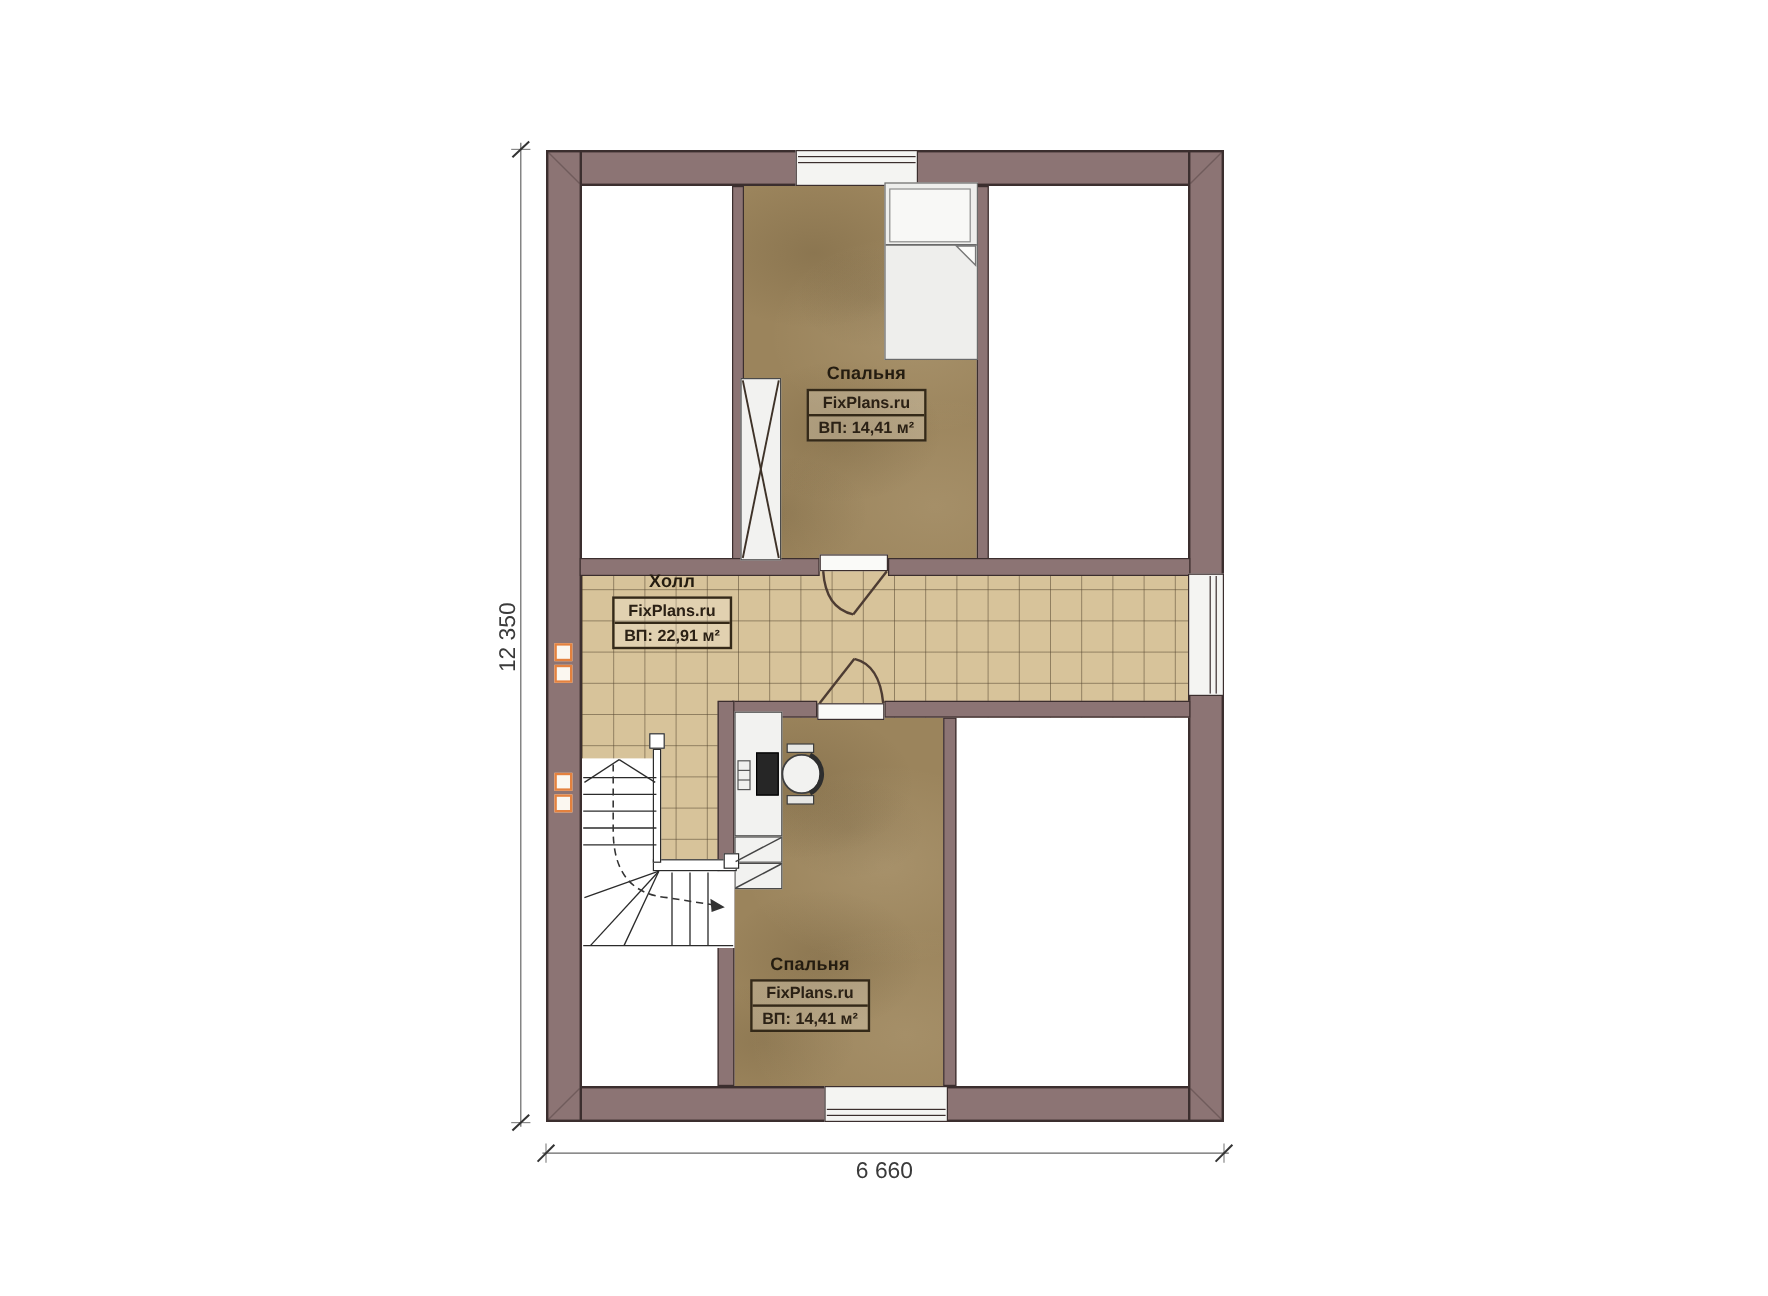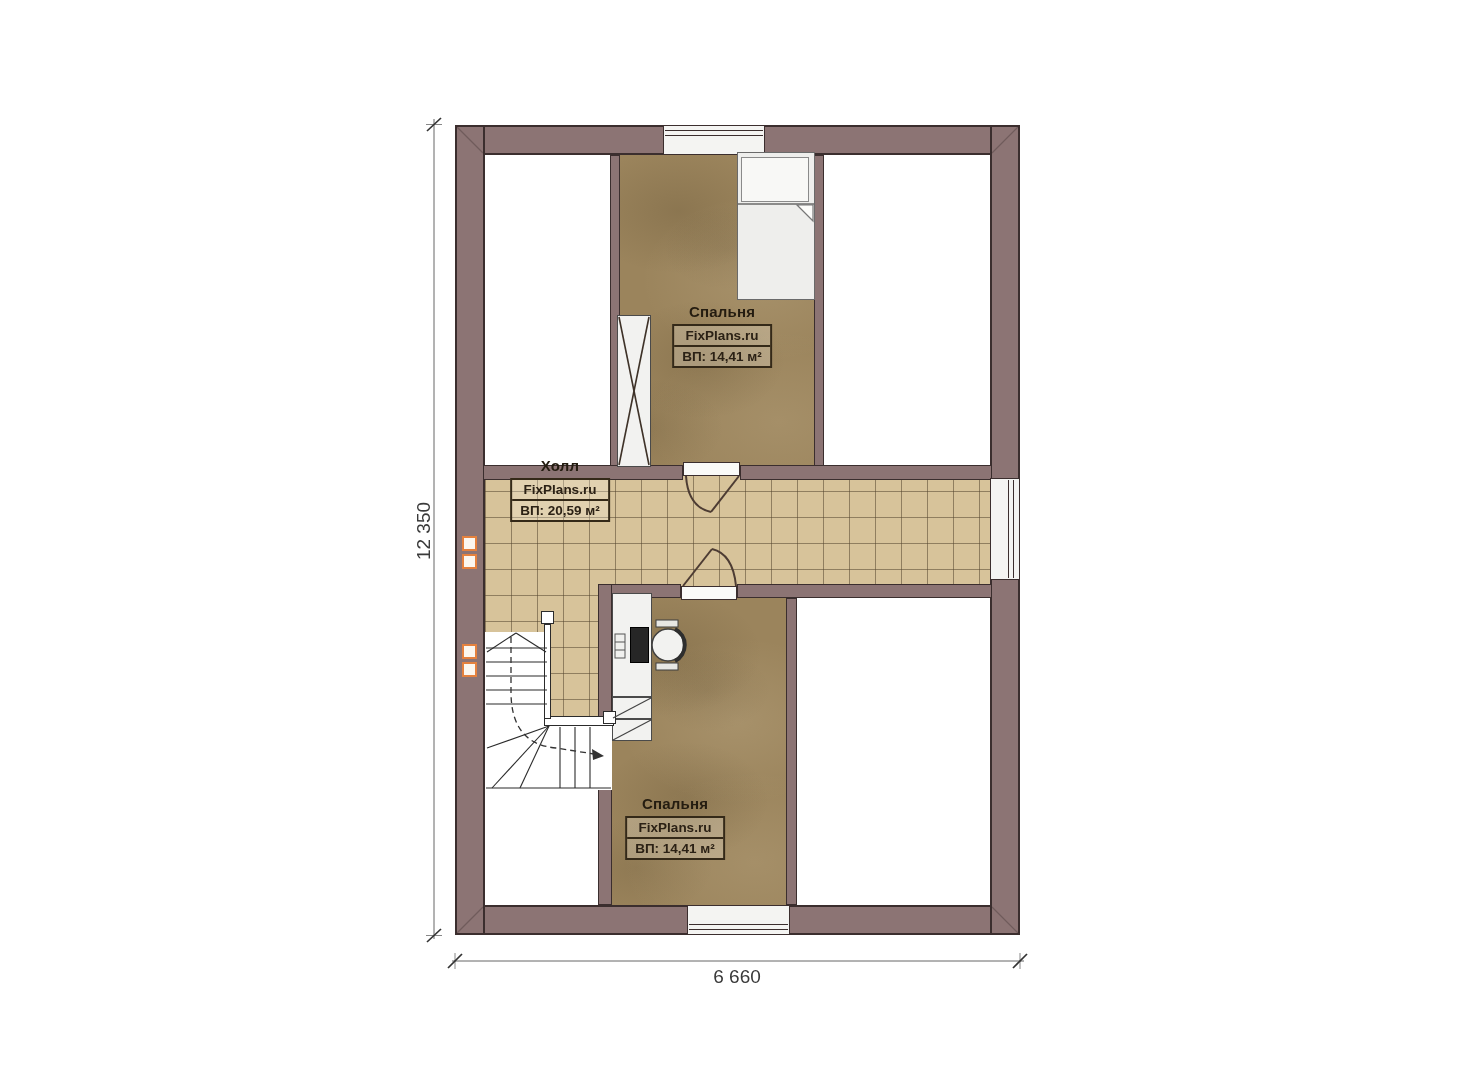--- a/index.html
+++ b/index.html
@@ -192,25 +192,25 @@
   </svg>
 
   <div class="room-label" style="left:722px;top:303px;">
     <div class="room-name">Спальня</div>
     <div class="info-box">
       <div class="info-row">FixPlans.ru</div>
       <div class="info-row">ВП: 14,41 м²</div>
     </div>
   </div>
 
-  <div class="room-label" style="left:560px;top:457px;">
+  <div class="room-label" style="left:560px;top:476px;">
     <div class="room-name">Холл</div>
     <div class="info-box">
       <div class="info-row">FixPlans.ru</div>
-      <div class="info-row">ВП: 20,59 м²</div>
+      <div class="info-row">ВП: 22,91 м²</div>
     </div>
   </div>
 
   <div class="room-label" style="left:675px;top:795px;">
     <div class="room-name">Спальня</div>
     <div class="info-box">
       <div class="info-row">FixPlans.ru</div>
       <div class="info-row">ВП: 14,41 м²</div>
     </div>
   </div>

